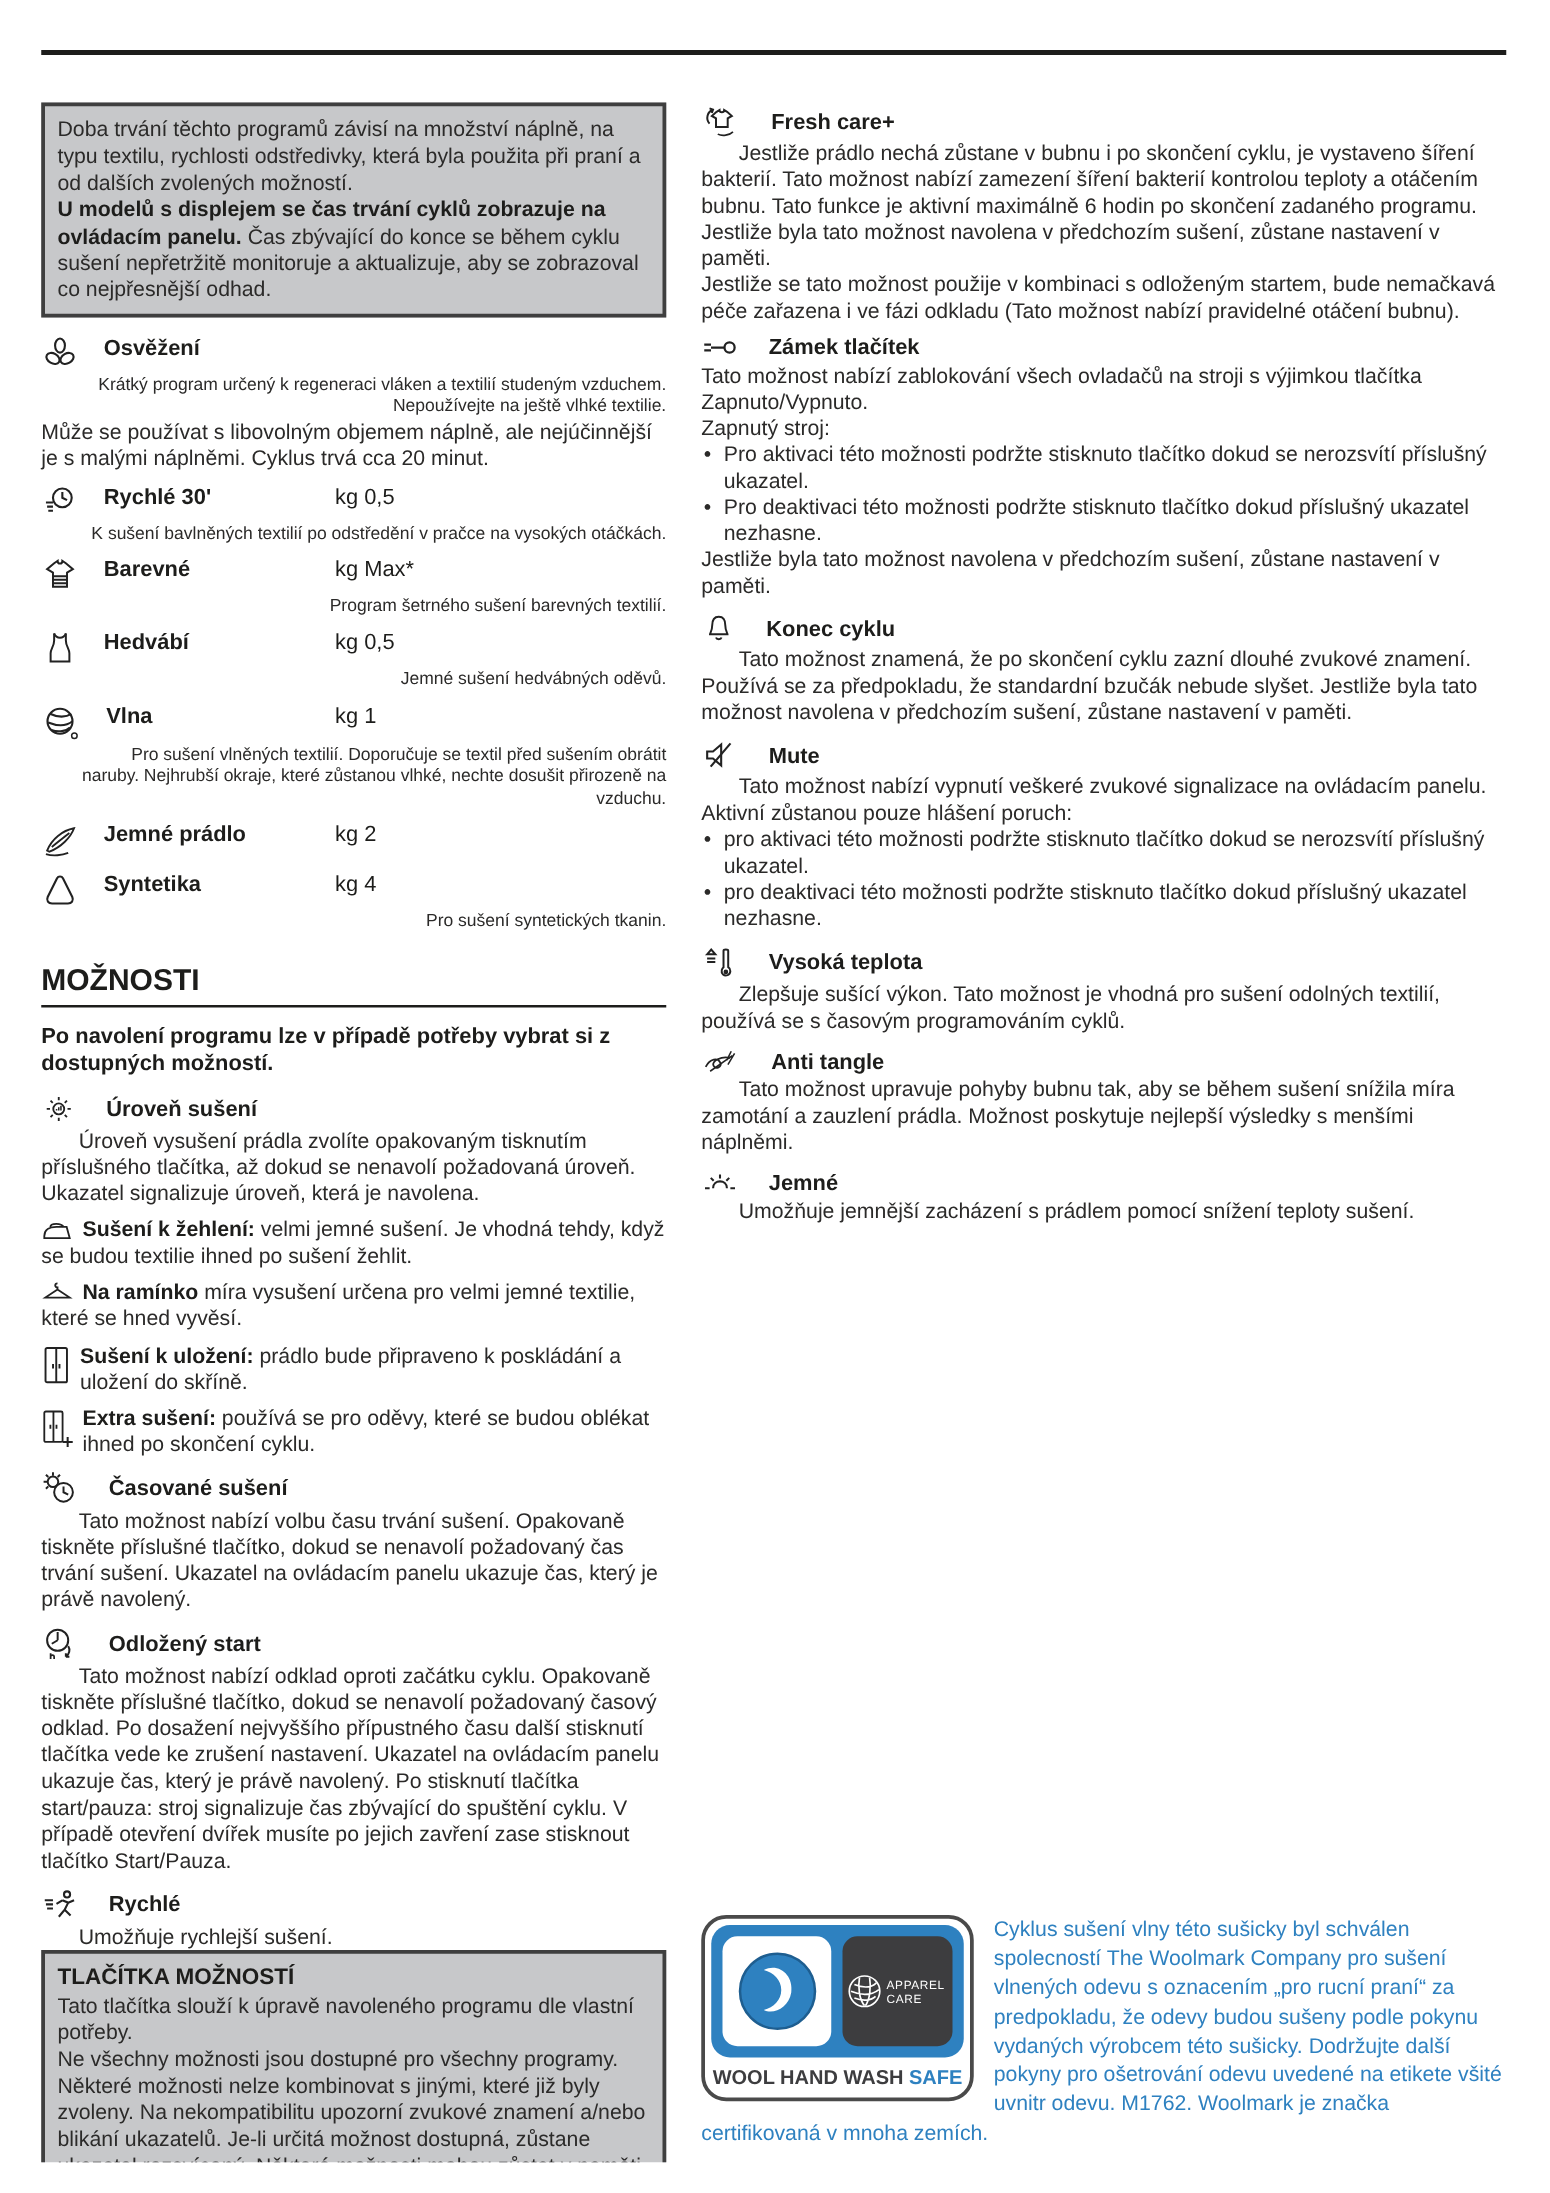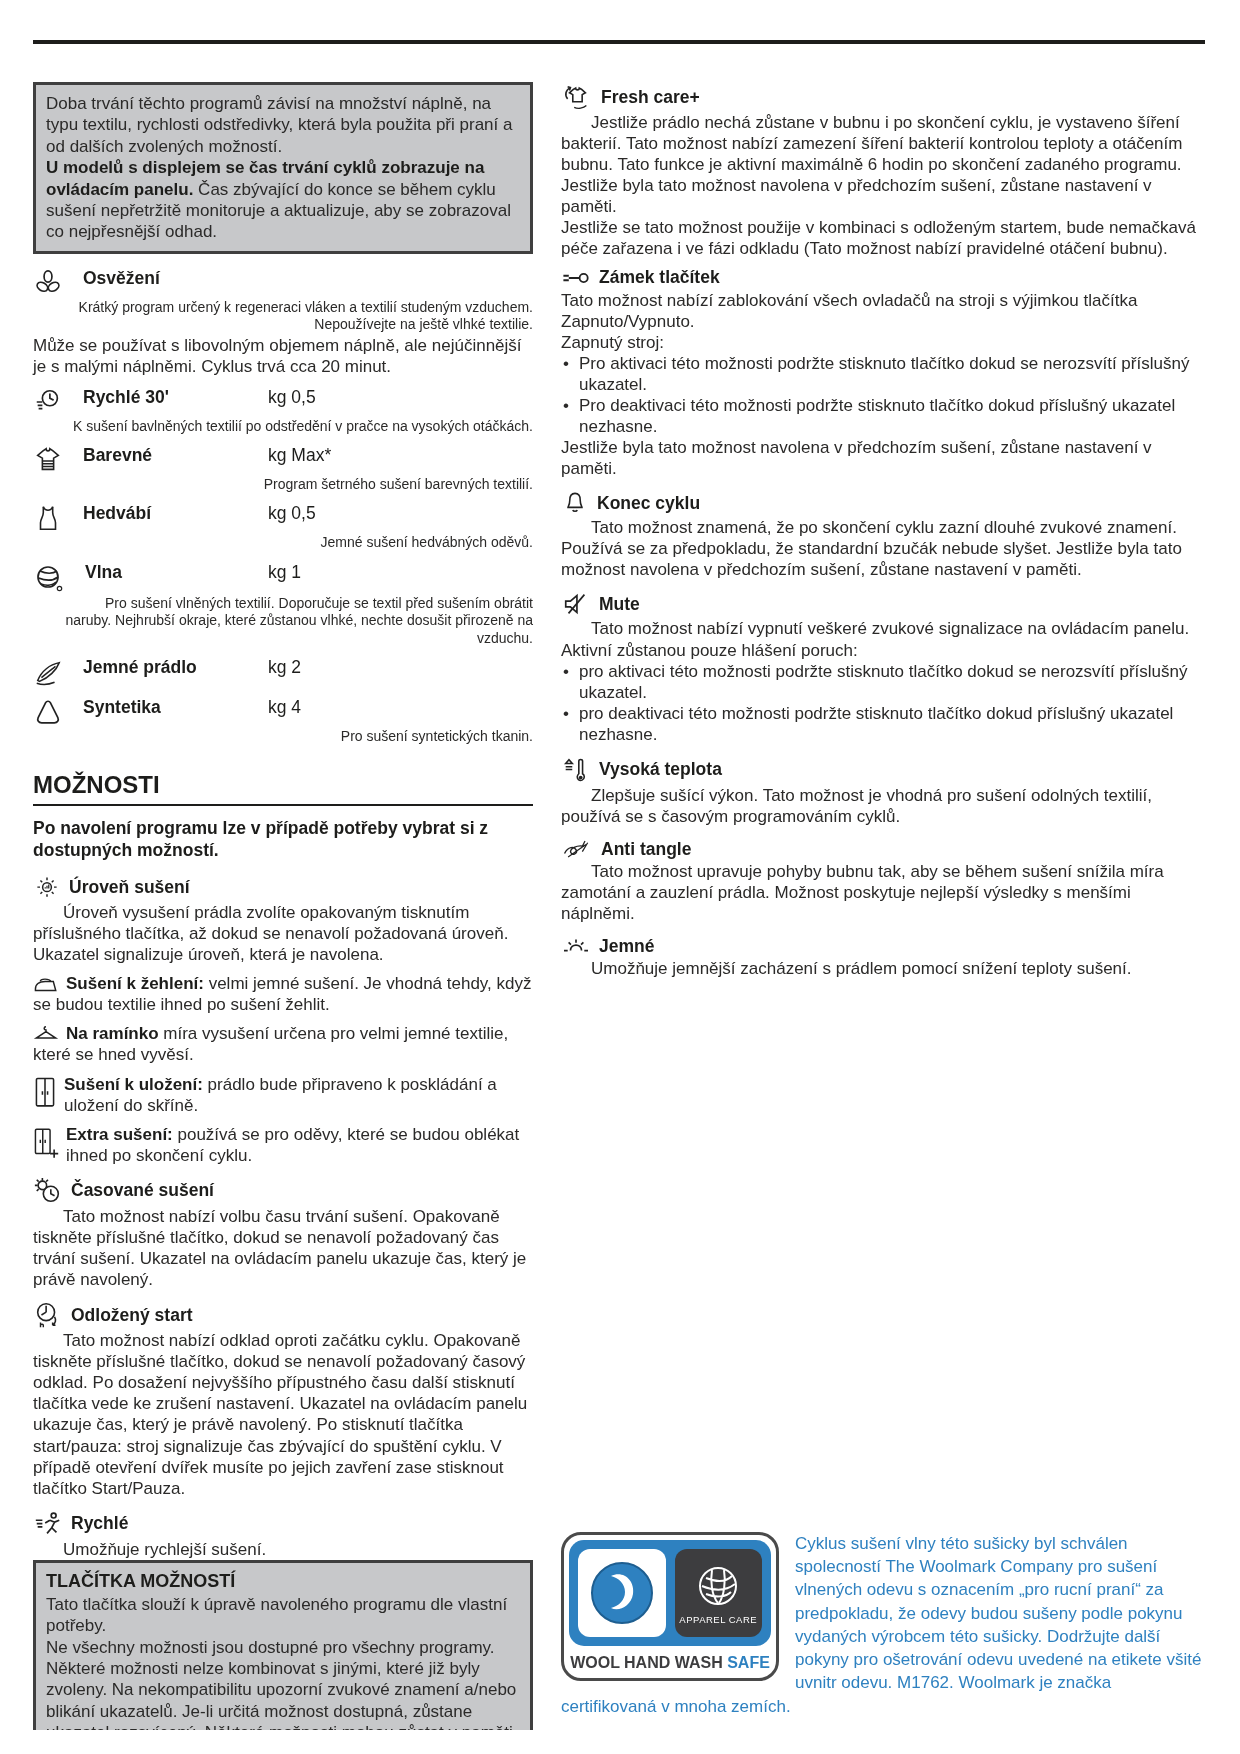--- a/index.html
+++ b/index.html
@@ -24,38 +24,38 @@
   .prog-desc{font-size:14px;line-height:1.24;text-indent:30px;margin-top:1px;text-align:right;}
   .prog-desc2{font-size:17px;line-height:1.24;margin-top:1px;}
   .icon{flex:0 0 auto;display:inline-block;}
   .icon svg{display:block;}
   
   .section-h{font-size:24px;font-weight:bold;color:#1d1d1b;border-bottom:2px solid #1d1d1b;
     padding-bottom:5px;margin:26px 0 12px 0;}
   .intro{font-size:17.5px;line-height:1.25;font-weight:bold;color:#1d1d1b;margin-bottom:10px;}
   
   .opt{margin-top:10px;}
-  .opt-head{display:flex;align-items:center;gap:8px;min-height:24px;}
+  .opt-head{display:flex;align-items:center;gap:24px;min-height:24px;}
   .opt-title{font-weight:bold;font-size:17.5px;color:#1d1d1b;}
   .opt-body{font-size:17px;line-height:1.24;text-indent:30px;}
   .opt-body.noindent{text-indent:0;}
   .inline-opt{font-size:17px;line-height:1.24;margin-top:8px;}
   .inline-opt .icon{float:left;margin:1px 7px 0 0;}
   .bullet{font-size:17px;line-height:1.24;padding-left:14px;position:relative;}
   .bullet::before{content:"•";position:absolute;left:2px;}
   .bullet-inner{display:block;padding-left:4px;}
   
   .bottom-left-box{margin-top:auto;margin-bottom:26px;}
   .bottom-left-box .bb-title{font-size:18px;font-weight:bold;color:#1d1d1b;margin-bottom:2px;}
   
   .wool-block{margin-top:auto;margin-bottom:14px;}
   .wm{float:left;width:212px;border:3px solid #4a4a4a;border-radius:20px;background:#fff;
       margin-right:16px;overflow:hidden;}
   .wm-top{margin:5px;background:#2e81c0;border-radius:15px;padding:9px;display:flex;gap:9px;}
-  .wm-tile{width:88px;height:88px;border-radius:12px;display:flex;flex-direction:column;
+  .wm-tile{width:88px;height:88px;border-radius:12px;display:flex;flex-direction:row;
       align-items:center;justify-content:center;}
   .wm-tile-left{background:#fff;}
   .wm-tile-right{background:#3d3d3f;}
   .wm-apparel{color:#fff;font-size:9.5px;letter-spacing:.5px;margin-top:2px;}
   .wm-label{text-align:center;font-weight:bold;font-size:16px;color:#3d3d3f;padding:3px 0 6px 0;}
   .wm-safe{color:#2e81c0;}
   .wool-text{font-size:17px;line-height:1.37;color:#2e81c0;}
 </style>
 </head>
 <body>

